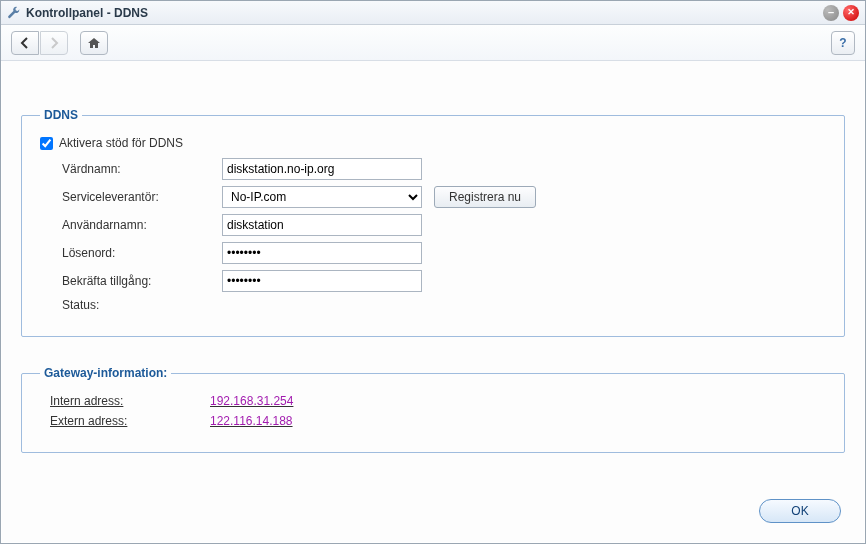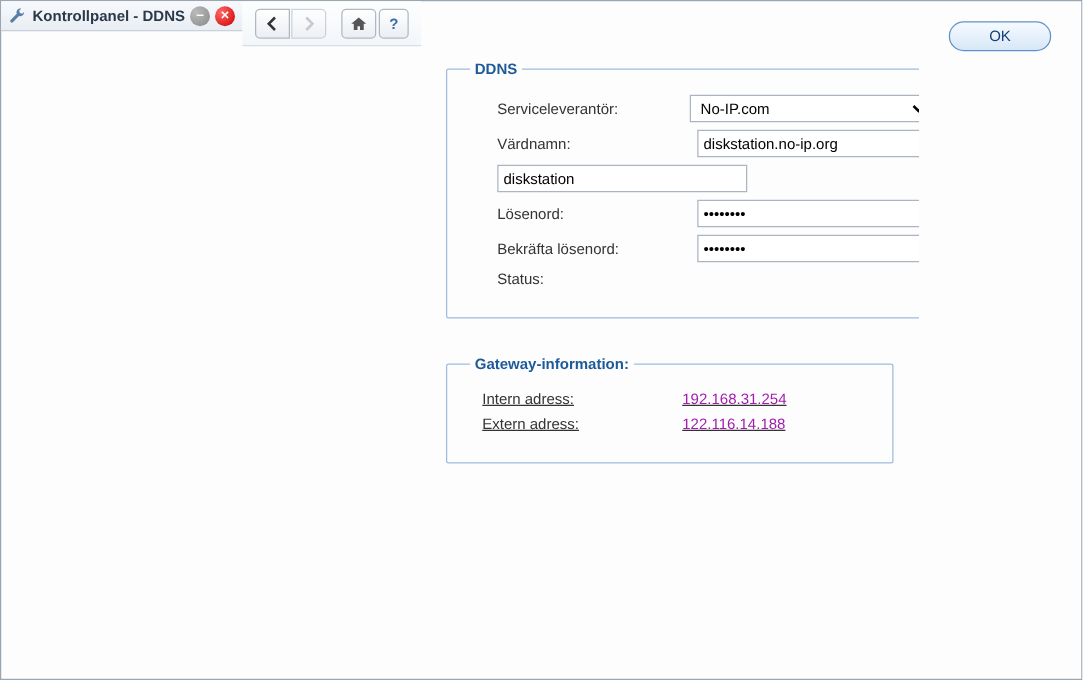--- a/index.html
+++ b/index.html
@@ -8,20 +8,21 @@
     font-size: 12px;
     background: #fff;
     color: #333;
   }
   .window {
     width: 866px;
     height: 544px;
     border: 1px solid #9aa6b2;
     background: #fdfdfd;
     display: flex;
+    flex-direction: column;
     box-shadow: inset 0 0 0 1px #fff;
   }
   .titlebar {
     height: 24px;
     background: linear-gradient(#f7f9fc, #e9eef4);
     border-bottom: 1px solid #c8d0d9;
     display: flex;
     align-items: center;
     padding: 0 6px;
   }
@@ -202,45 +203,50 @@
         </svg>
     </div>
     <div class="help-btn">?</div>
   </div>
 
   <div class="content">
 
     <fieldset>
       <legend>DDNS</legend>
 
+      <div class="check-row">
+        <input type="checkbox" checked="" style="">
+        <label>Aktivera stöd för DDNS</label>
+      </div>
+
+      <div class="form-row">
+        <span class="form-label">Värdnamn:</span>
+        <input type="text" value="diskstation.no-ip.org" style="">
+      </div>
 
       <div class="form-row">
         <span class="form-label">Serviceleverantör:</span>
         <select>
           <option>No-IP.com</option>
         </select>
         <button class="register-btn">Registrera nu</button>
       </div>
 
       <div class="form-row">
-        <span class="form-label">Värdnamn:</span>
-        <input type="text" value="diskstation.no-ip.org" style="">
-      </div>
-
-      <div class="form-row">
+        <span class="form-label">Användarnamn:</span>
         <input type="text" value="diskstation" style="">
       </div>
 
       <div class="form-row">
         <span class="form-label">Lösenord:</span>
         <input type="password" value="••••••••" style="">
       </div>
 
       <div class="form-row">
-        <span class="form-label">Bekräfta lösenord:</span>
+        <span class="form-label">Bekräfta tillgång:</span>
         <input type="password" value="••••••••" style="">
       </div>
 
       <div class="form-row">
         <span class="form-label">Status:</span>
         <span></span>
       </div>
     </fieldset>
 
     <fieldset>

